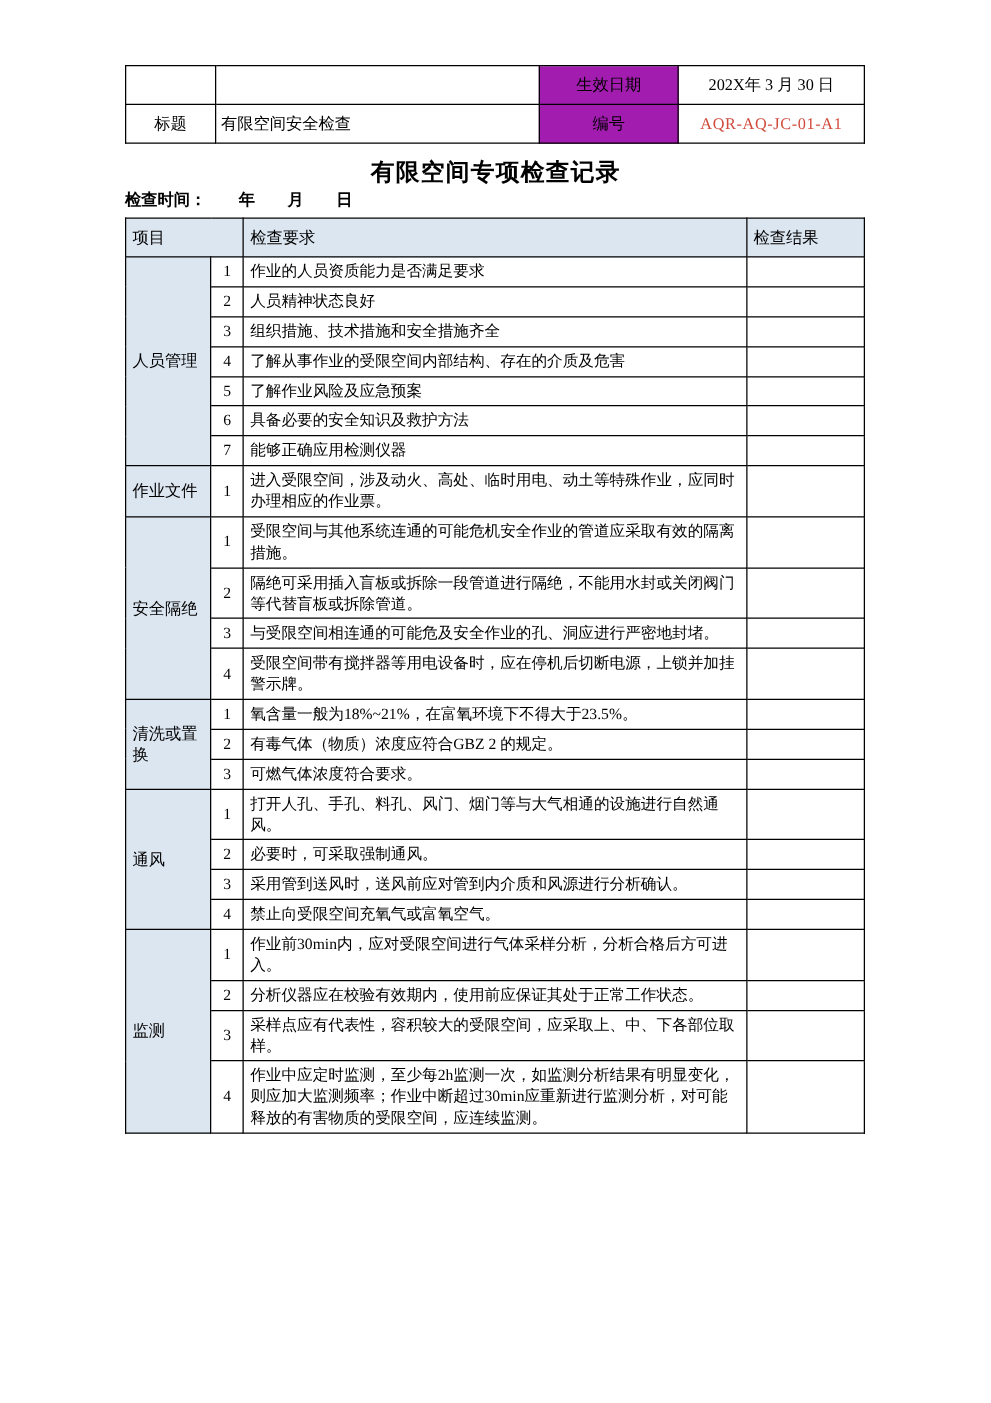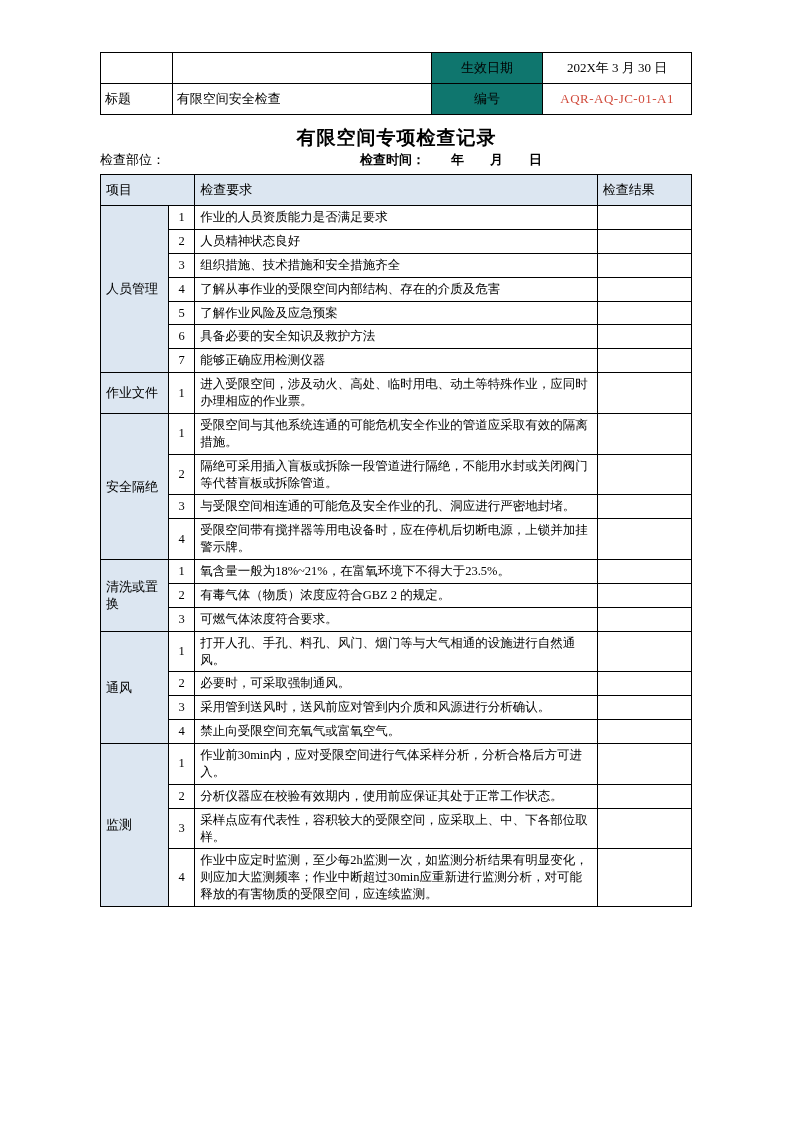--- a/index.html
+++ b/index.html
@@ -32,23 +32,23 @@
     margin: 0;
   }
   .header-table td {
     border: 1px solid #000000;
     height: 26px;
     font-size: 13px;
     padding: 2px 4px;
     vertical-align: middle;
   }
   .hdr-blank { width: 60px; }
-  .hdr-title-label { width: 60px; text-align: left; }
+  .hdr-title-label { width: 60px; text-align: center; }
   .hdr-title-value { width: 240px; }
-  .hdr-key { width: 98px; text-align: center; background: #0f766e; }
+  .hdr-key { width: 98px; text-align: center; background: #a21caf; }
   .hdr-val { width: 134px; text-align: center; }
   .code-text { color: #d14b3c; letter-spacing: 0.5px; }
 
   
   .doc-title {
     text-align: center;
     font-size: 19px;
     font-weight: bold;
     margin: 10px 0 0 0;
     letter-spacing: 1px;
@@ -125,21 +125,20 @@
       <td class="hdr-val">
         <span class="code-text">AQR-AQ-JC-01-A1</span>
       </td>
     </tr>
   </tbody>
     </table>
 
   <div class="doc-title">有限空间专项检查记录</div>
 
   <div class="meta-row">
-    <div class="meta-left">检查部位：</div>
     <div class="meta-right">
       <span>检查时间：</span><span class="gap"></span><span>年</span><span class="gap"></span><span>月</span><span class="gap"></span><span>日</span>
     </div>
   </div>
 
   <table class="main-table">
     <colgroup>
       <col class="col-cat">
       <col class="col-no">
       <col class="col-req">

